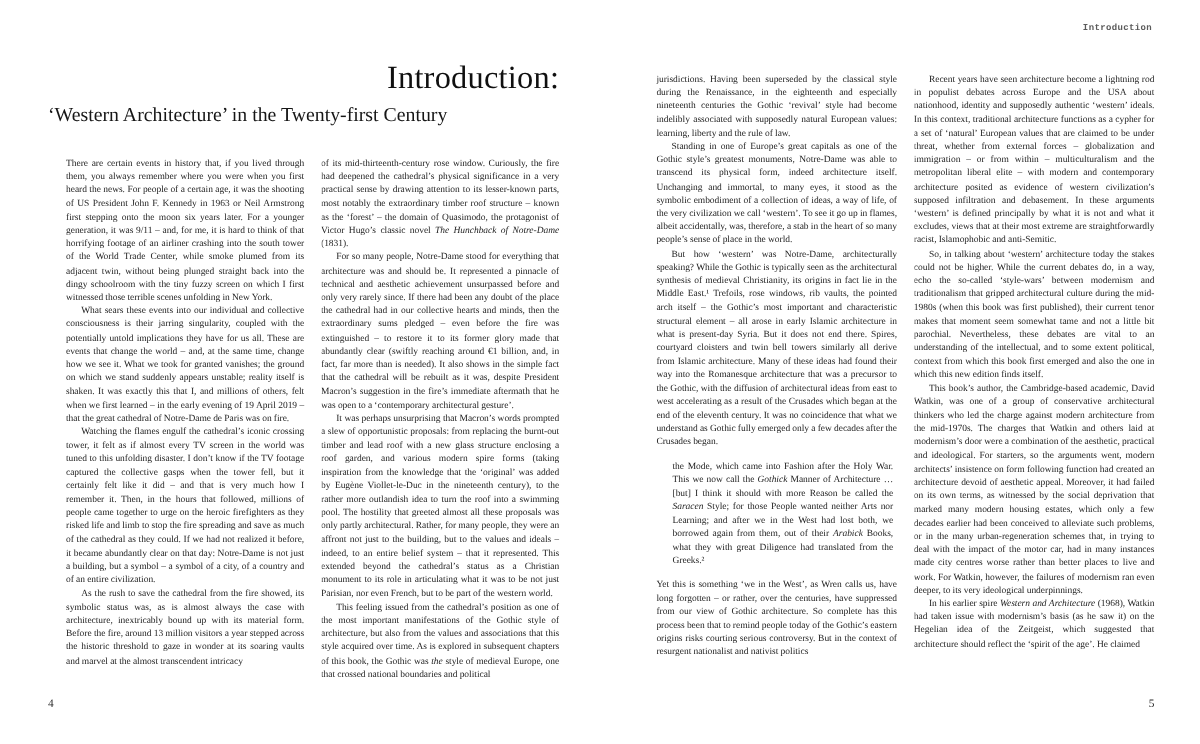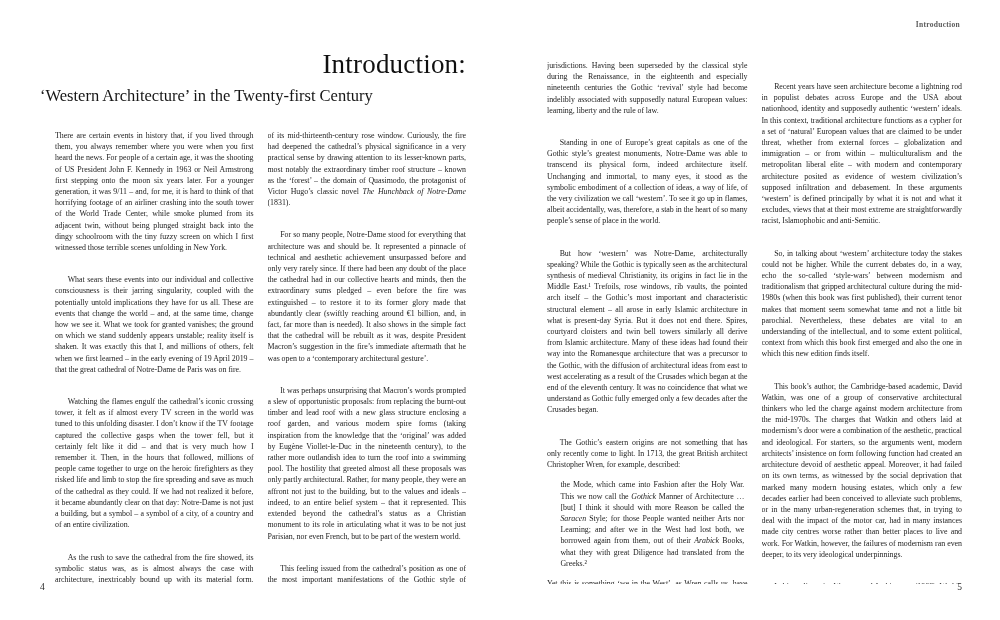--- a/index.html
+++ b/index.html
@@ -29,30 +29,30 @@
   .page-right .cols { top:60px; }
   .col { width:206px; overflow:hidden; }
   .page-left  .col { height:456px; }
   .page-right .col { height:524px; }
 
   p.para {
     margin:0; font-size:7.9px; line-height:11.2px;
     text-align:justify; text-justify:inter-word;
     letter-spacing:-0.02px; word-spacing:-0.1px;
   }
-  p.para.indent { text-indent:1.6em;margin-top:21px; }
+  p.para.indent { text-indent:1.6em; }
   p.para.quote {
     margin:9px 0 9px 1.7em; width:calc(100% - 2.1em);
     text-align:justify;
   }
   span.it { font-style:italic; }
 
   .running-header {
     position:absolute; top:20px; right:2px;
-    font-family:Liberation Serif, serif;
+    font-family:Liberation Mono, monospace;
     font-size:7.5px; font-weight:700; letter-spacing:0.3px; color:#5a5a5a;
   }
   .pagenum {
     position:absolute; top:582px;
     font-size:9.5px; color:#2a2a2a;
   }
   .pagenum.num-left  { left:0; }
   .pagenum.num-right { right:0; }
 </style>
 </head>
@@ -82,21 +82,20 @@
     <div class="pagenum num-left">4</div>
   </section>
 
   <section class="page page-right">
     <div class="running-header">Introduction</div>
     <div class="cols">
       <div class="col">
           <p class="para"><span>jurisdictions. Having been superseded by the classical style during the Renaissance, in the eighteenth and especially nineteenth centuries the Gothic ‘revival’ style had become indelibly associated with supposedly natural European values: learning, liberty and the rule of law.</span></p>
           <p class="para indent"><span>Standing in one of Europe’s great capitals as one of the Gothic style’s greatest monuments, Notre-Dame was able to transcend its physical form, indeed architecture itself. Unchanging and immortal, to many eyes, it stood as the symbolic embodiment of a collection of ideas, a way of life, of the very civilization we call ‘western’. To see it go up in flames, albeit accidentally, was, therefore, a stab in the heart of so many people’s sense of place in the world.</span></p>
           <p class="para indent"><span>But how ‘western’ was Notre-Dame, architecturally speaking? While the Gothic is typically seen as the architectural synthesis of medieval Christianity, its origins in fact lie in the Middle East.¹ Trefoils, rose windows, rib vaults, the pointed arch itself – the Gothic’s most important and characteristic structural element – all arose in early Islamic architecture in what is present-day Syria. But it does not end there. Spires, courtyard cloisters and twin bell towers similarly all derive from Islamic architecture. Many of these ideas had found their way into the Romanesque architecture that was a precursor to the Gothic, with the diffusion of architectural ideas from east to west accelerating as a result of the Crusades which began at the end of the eleventh century. It was no coincidence that what we understand as Gothic fully emerged only a few decades after the Crusades began.</span></p>
-          <p class="para indent"><span>The Gothic’s eastern origins are not something that has only recently come to light. In 1713, the great British architect Christopher Wren, for example, described:</span></p>
           <p class="para quote"><span>the Mode, which came into Fashion after the Holy War. This we now call the </span><span class="it">Gothick</span><span> Manner of Architecture … [but] I think it should with more Reason be called the </span><span class="it">Saracen</span><span> Style; for those People wanted neither Arts nor Learning; and after we in the West had lost both, we borrowed again from them, out of their </span><span class="it">Arabick</span><span> Books, what they with great Diligence had translated from the Greeks.²</span></p>
           <p class="para"><span>Yet this is something ‘we in the West’, as Wren calls us, have long forgotten – or rather, over the centuries, have suppressed from our view of Gothic architecture. So complete has this process been that to remind people today of the Gothic’s eastern origins risks courting serious controversy. But in the context of resurgent nationalist and nativist politics</span></p>
         </div>
       <div class="col">
           <p class="para indent"><span>Recent years have seen architecture become a lightning rod in populist debates across Europe and the USA about nationhood, identity and supposedly authentic ‘western’ ideals. In this context, traditional architecture functions as a cypher for a set of ‘natural’ European values that are claimed to be under threat, whether from external forces – globalization and immigration – or from within – multiculturalism and the metropolitan liberal elite – with modern and contemporary architecture posited as evidence of western civilization’s supposed infiltration and debasement. In these arguments ‘western’ is defined principally by what it is not and what it excludes, views that at their most extreme are straightforwardly racist, Islamophobic and anti-Semitic.</span></p>
           <p class="para indent"><span>So, in talking about ‘western’ architecture today the stakes could not be higher. While the current debates do, in a way, echo the so-called ‘style-wars’ between modernism and traditionalism that gripped architectural culture during the mid-1980s (when this book was first published), their current tenor makes that moment seem somewhat tame and not a little bit parochial. Nevertheless, these debates are vital to an understanding of the intellectual, and to some extent political, context from which this book first emerged and also the one in which this new edition finds itself.</span></p>
           <p class="para indent"><span>This book’s author, the Cambridge-based academic, David Watkin, was one of a group of conservative architectural thinkers who led the charge against modern architecture from the mid-1970s. The charges that Watkin and others laid at modernism’s door were a combination of the aesthetic, practical and ideological. For starters, so the arguments went, modern architects’ insistence on form following function had created an architecture devoid of aesthetic appeal. Moreover, it had failed on its own terms, as witnessed by the social deprivation that marked many modern housing estates, which only a few decades earlier had been conceived to alleviate such problems, or in the many urban-regeneration schemes that, in trying to deal with the impact of the motor car, had in many instances made city centres worse rather than better places to live and work. For Watkin, however, the failures of modernism ran even deeper, to its very ideological underpinnings.</span></p>
           <p class="para indent"><span>In his earlier spire </span><span class="it">Western and Architecture</span><span> (1968), Watkin had taken issue with modernism’s basis (as he saw it) on the Hegelian idea of the Zeitgeist, which suggested that architecture should reflect the ‘spirit of the age’. He claimed</span></p>
         </div>
     </div>

